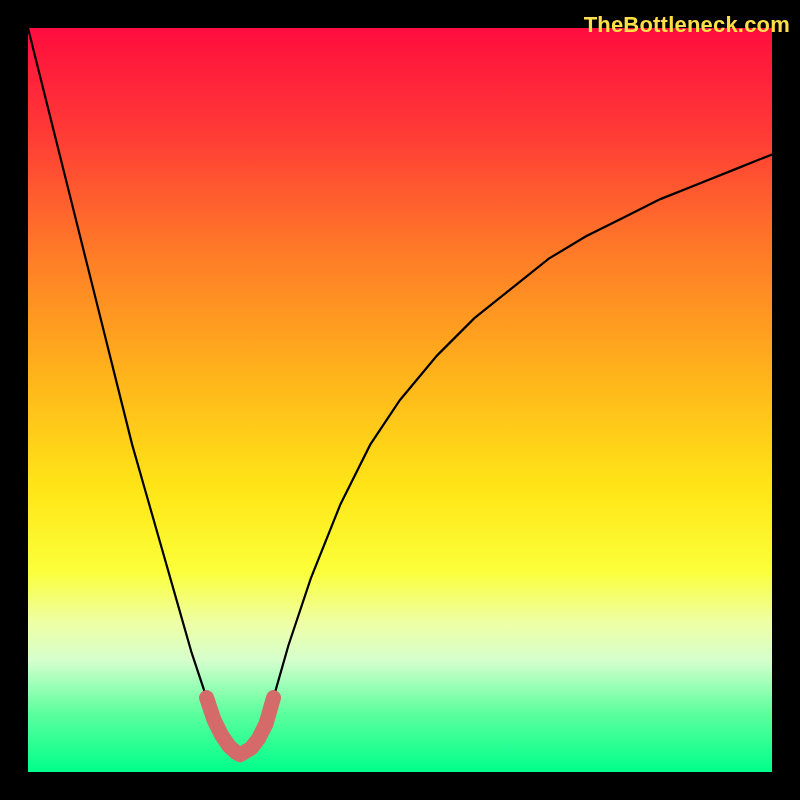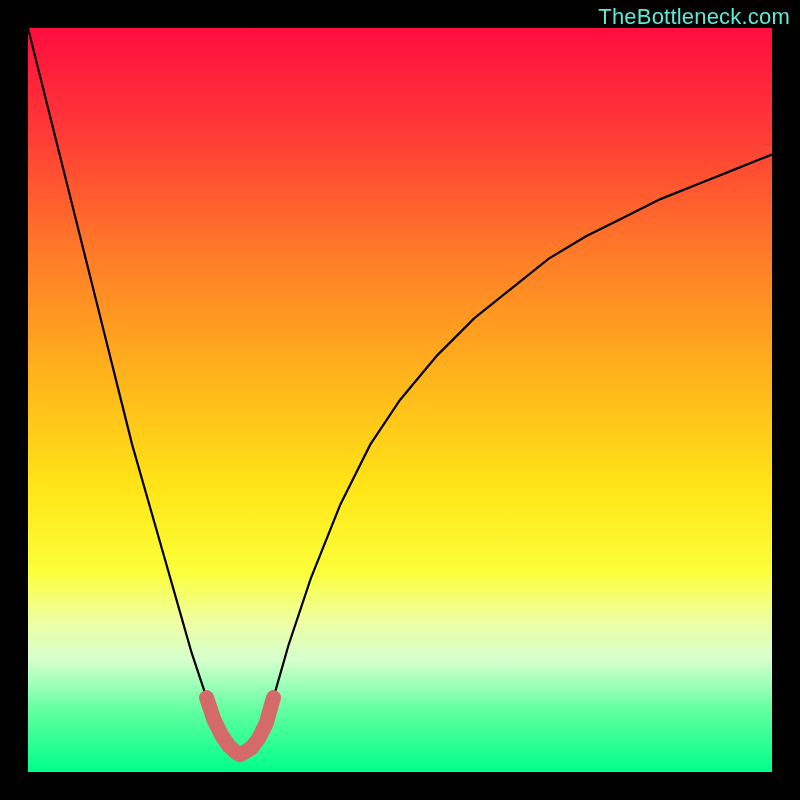--- a/index.html
+++ b/index.html
@@ -27,26 +27,26 @@
     height: 744px;
     overflow: hidden;
   }
   .plot svg {
     display: block;
     width: 744px;
     height: 744px;
   }
   .watermark {
     position: absolute;
-    top: 4px;
+    top: 12px;
     right: 10px;
-    color: #5eead4;
+    color: #fde047;
     font-size: 22px;
     letter-spacing: 0.2px;
-    font-weight: 400;
+    font-weight: 700;
     user-select: none;
   }
 </style>
 </head>
 <body>
 
 <div class="frame">
 
   <div class="plot">
     <svg viewBox="0 0 744 744">

